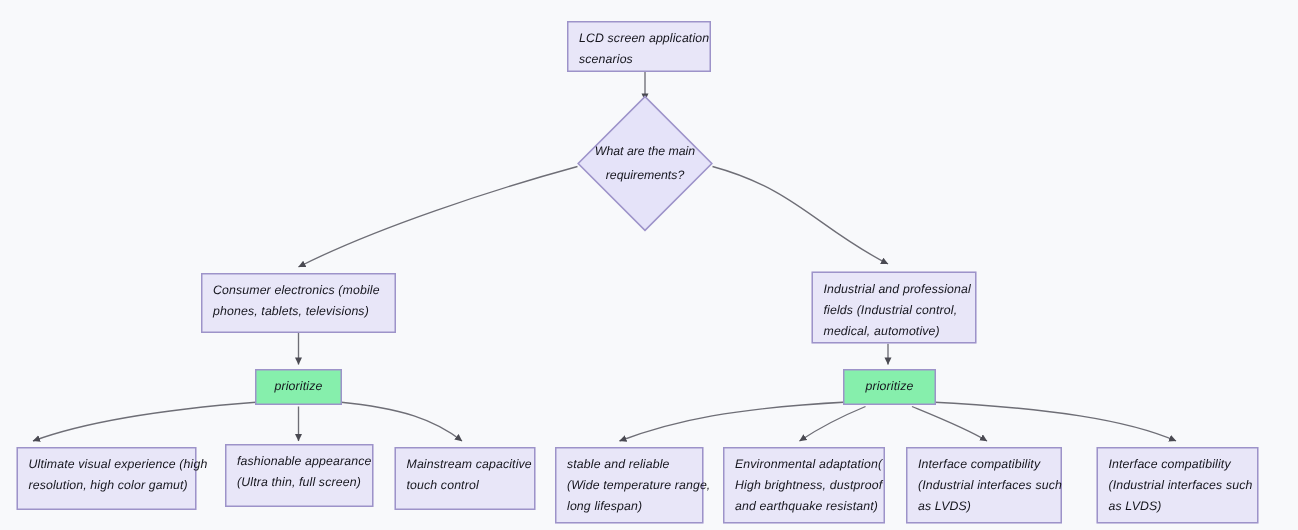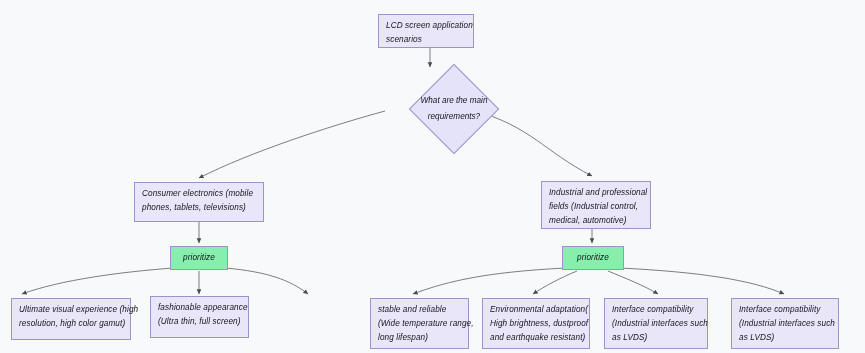--- a/index.html
+++ b/index.html
@@ -119,21 +119,21 @@
       <path d="M608,271 C625,278 645,286 658,294"></path>
       <path d="M620,268 C700,272 752,280 784,294"></path>
     </g>
   </svg>
 
   <div class="node" style="left:378px; top:14px; width:96px; height:34px;">
     <span class="ln">LCD screen application</span>
     <span class="ln">scenarios</span>
   </div>
 
-  <div class="diamond-wrap" style="left:422px; top:77px; width:64px; height:64px;text-align:center;">
+  <div class="diamond-wrap" style="left:398px; top:77px; width:64px; height:64px;text-align:center;">
     <div class="diamond-shape"></div>
     <div class="diamond-label">
       <span>What are the main</span>
       <span>requirements?</span>
     </div>
   </div>
 
   <div class="node" style="left:134px; top:182px; width:130px; height:40px;">
     <span class="ln">Consumer electronics (mobile</span>
     <span class="ln">phones, tablets, televisions)</span>
@@ -156,20 +156,24 @@
   <div class="node overflow-box" style="left:11px; top:298px; width:120px; height:42px;">
     <span class="ln">Ultimate visual experience (high</span>
     <span class="ln">resolution, high color gamut)</span>
   </div>
 
   <div class="node" style="left:150px; top:296px; width:99px; height:42px;">
     <span class="ln">fashionable appearance</span>
     <span class="ln">(Ultra thin, full screen)</span>
   </div>
 
+  <div class="node" style="left:263px; top:298px; width:94px; height:42px;">
+    <span class="ln">Mainstream capacitive</span>
+    <span class="ln">touch control</span>
+  </div>
 
   <div class="node" style="left:370px; top:298px; width:99px; height:51px;">
     <span class="ln">stable and reliable</span>
     <span class="ln">(Wide temperature range,</span>
     <span class="ln">long lifespan)</span>
   </div>
 
   <div class="node center-text" style="left:482px; top:298px; width:108px; height:51px;">
     <span class="ln">Environmental adaptation(</span>
     <span class="ln">High brightness, dustproof</span>

